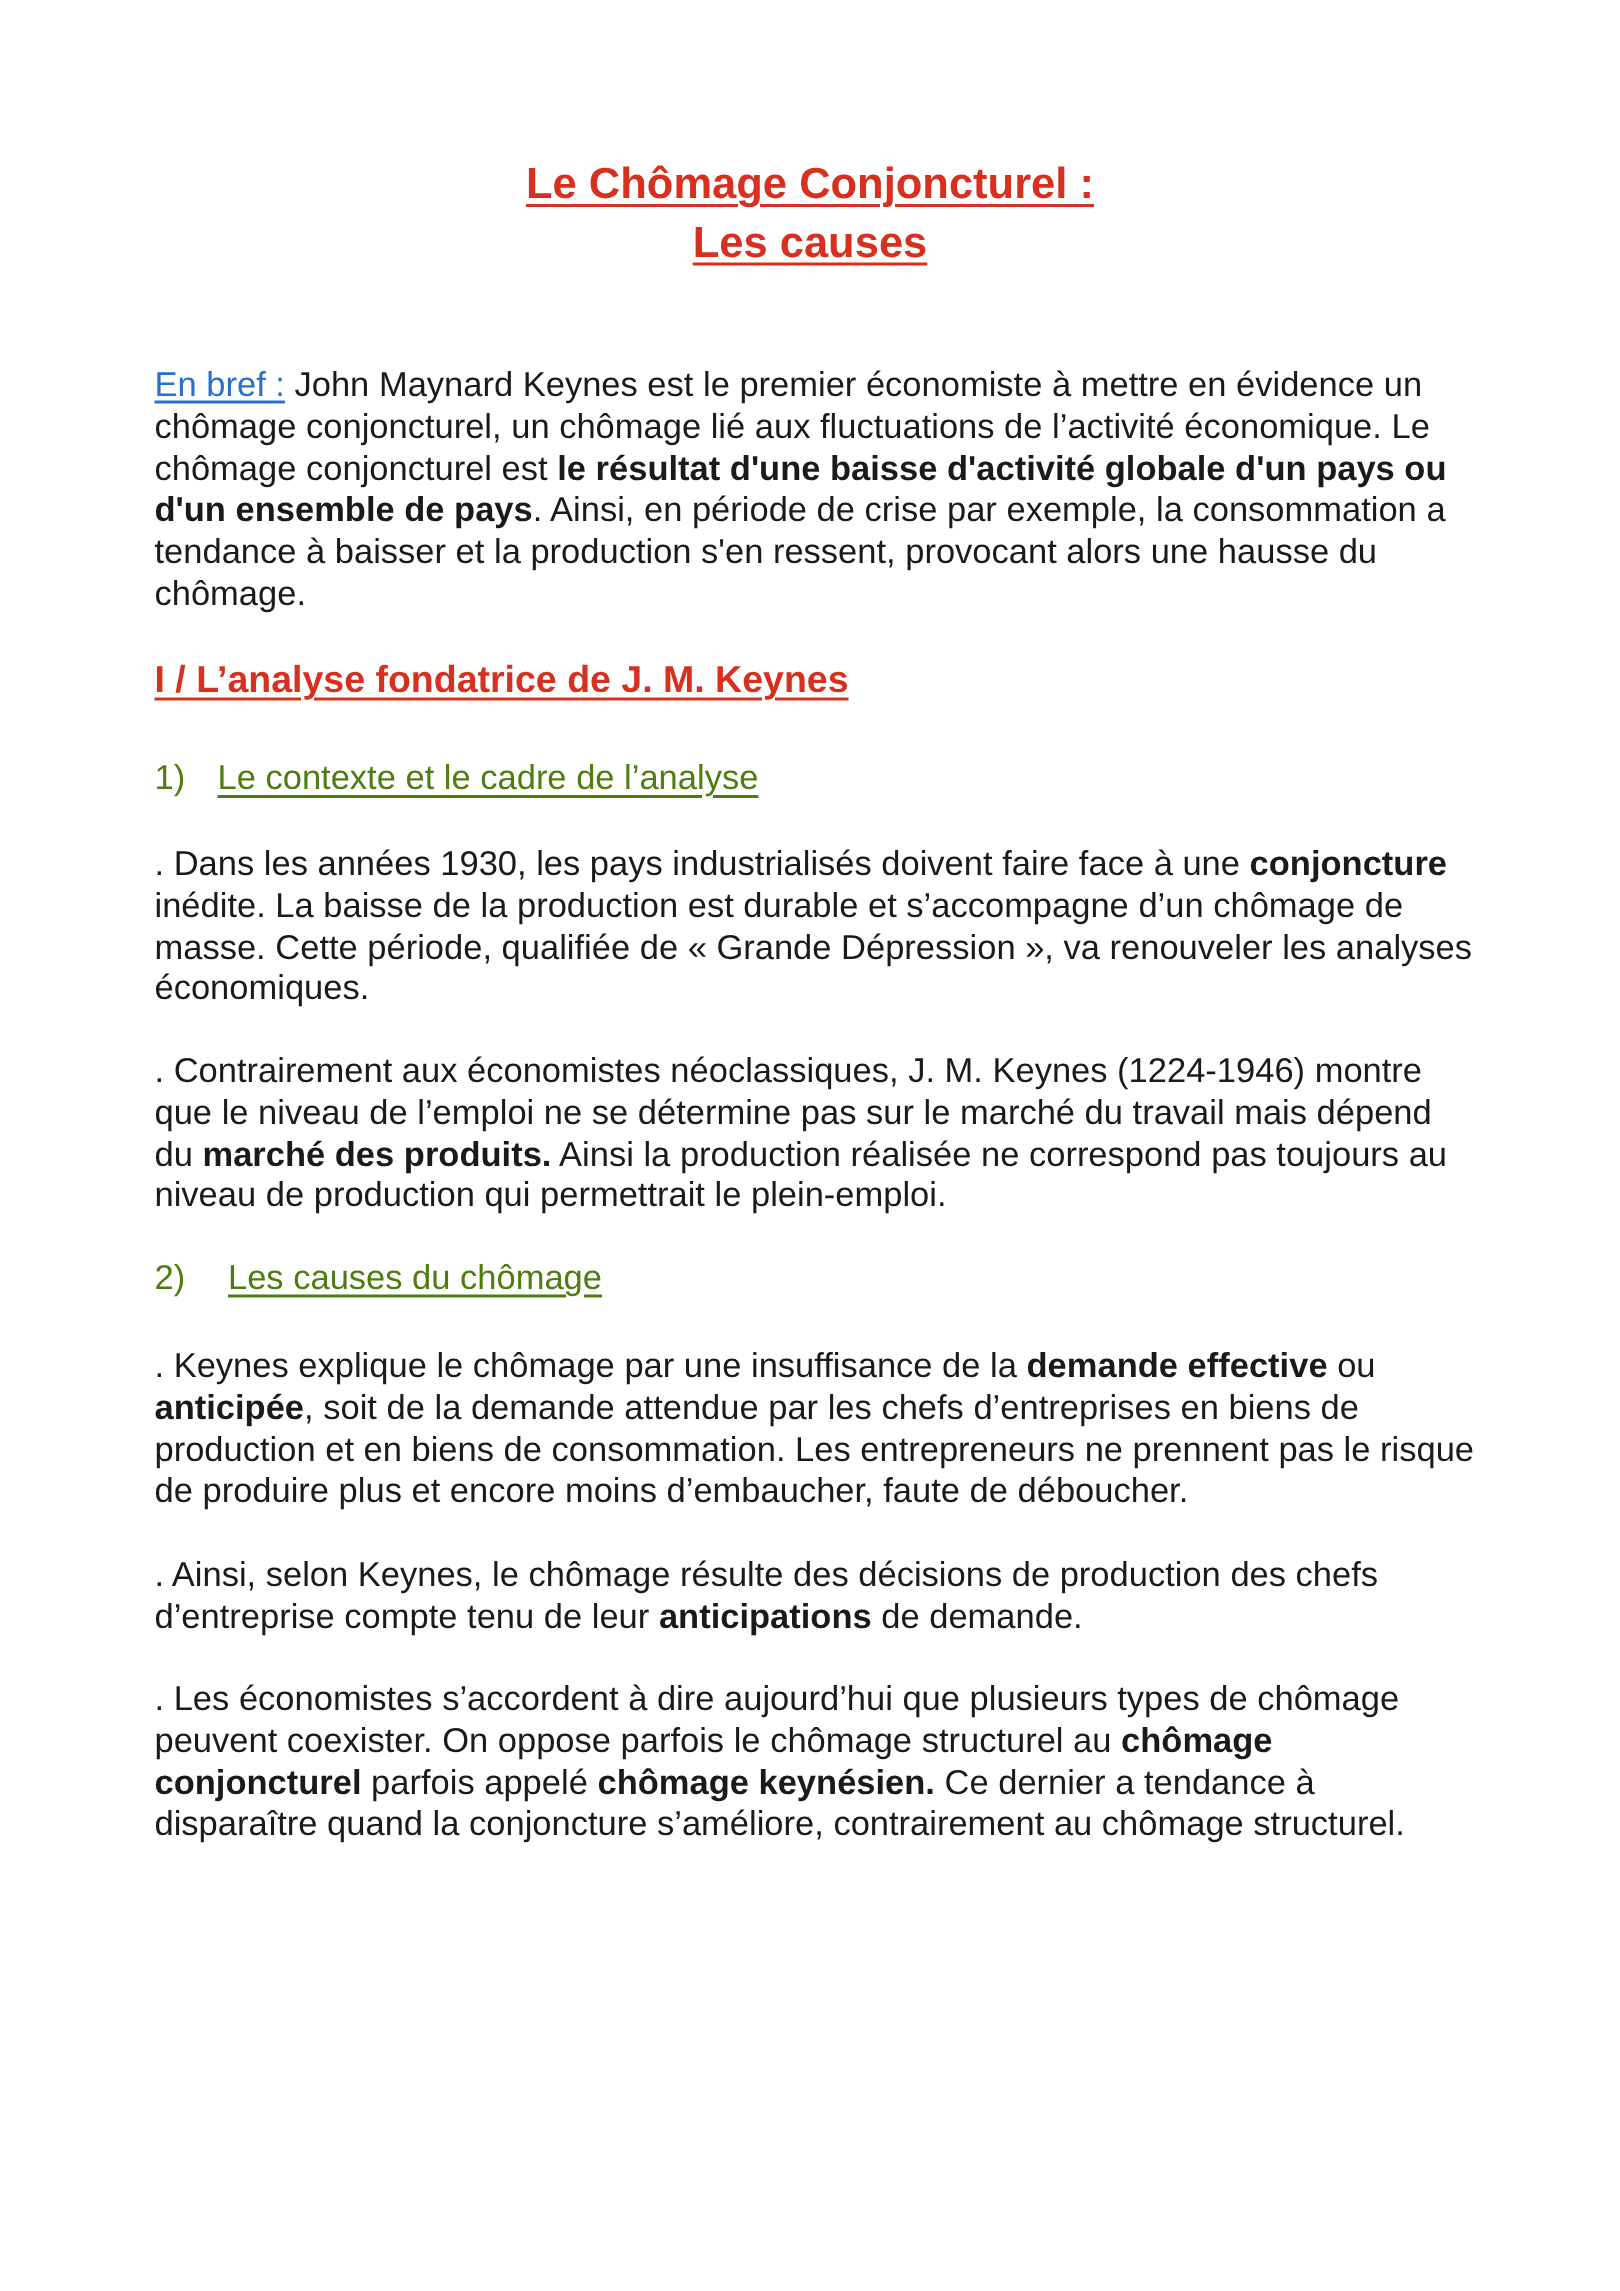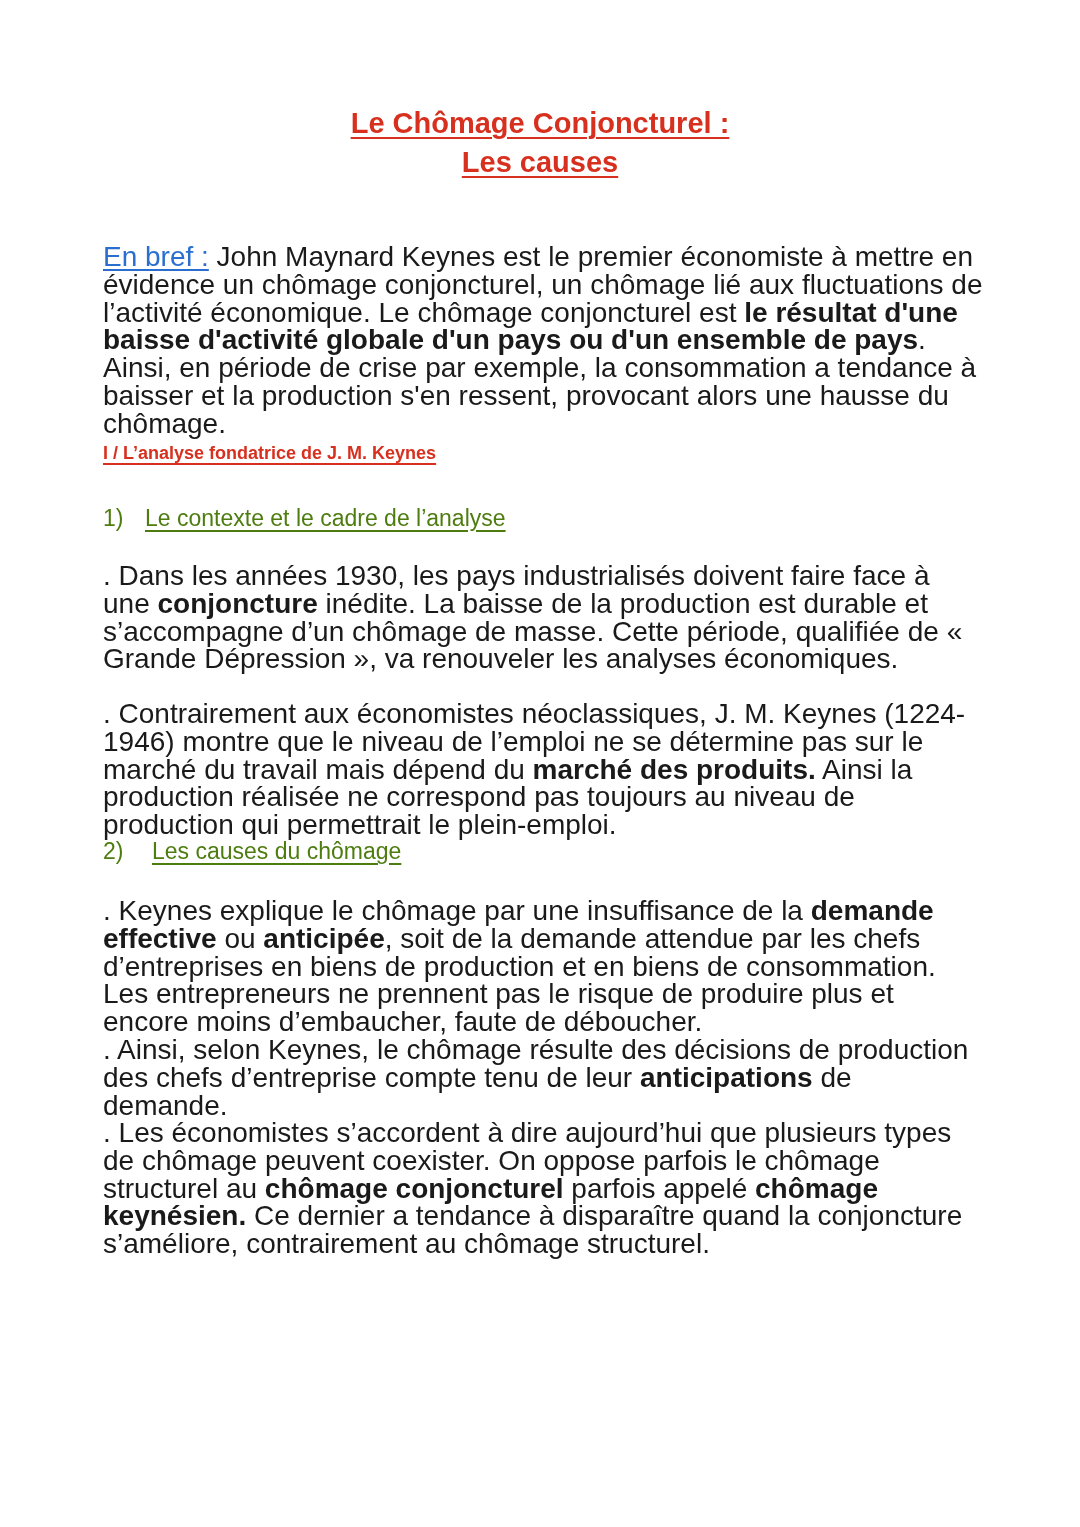--- a/index.html
+++ b/index.html
@@ -35,36 +35,36 @@
     }
     .title-block span {
       text-decoration: underline;
       text-decoration-thickness: 2px;
       text-underline-offset: 4px;
     }
     .content {
       position: absolute;
       left: 103px;
       width: 880px;
-      font-size: 28px;
+      font-size: 23px;
       line-height: 27.8px;
     }
     .link {
       color: #2a6fd0;
       text-decoration: underline;
       text-underline-offset: 3px;
     }
     b {
       font-weight: bold;
       color: #1a1a1a;
     }
     .h1 {
       color: #d7301f;
       font-weight: bold;
-      font-size: 18px;
+      font-size: 25px;
       text-decoration: underline;
       text-decoration-thickness: 2px;
       text-underline-offset: 4px;
     }
     .h2 {
       color: #4d7c0f;
       font-size: 23px;
     }
     .h2 .num {
       display: inline-block;

